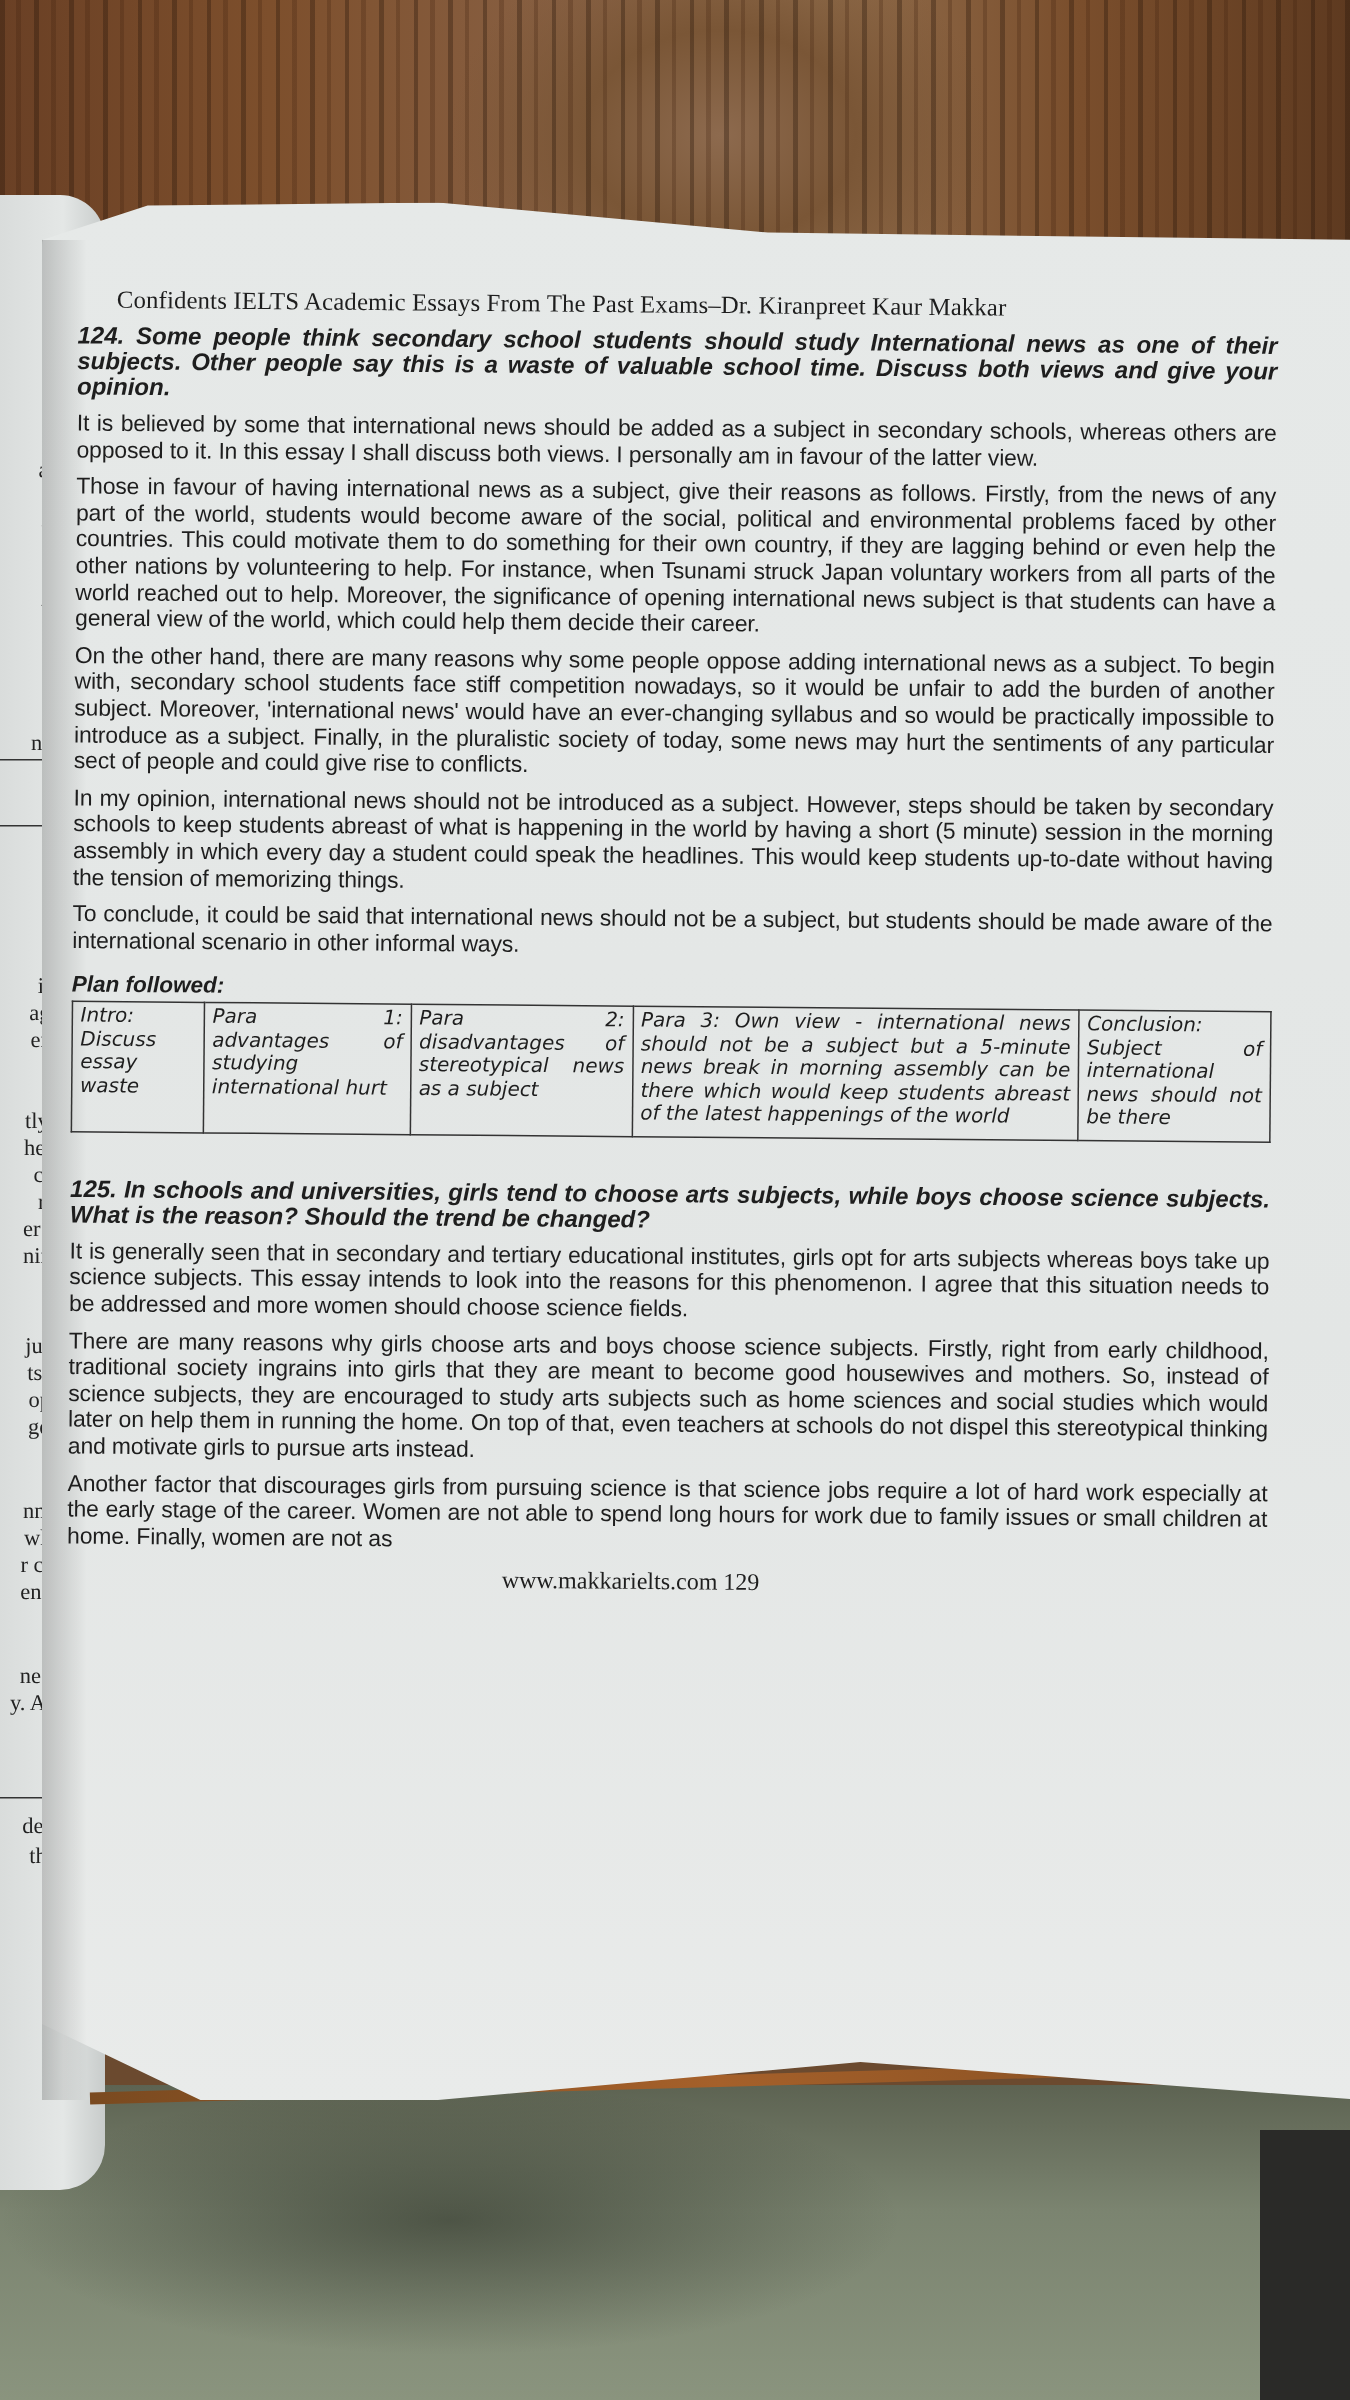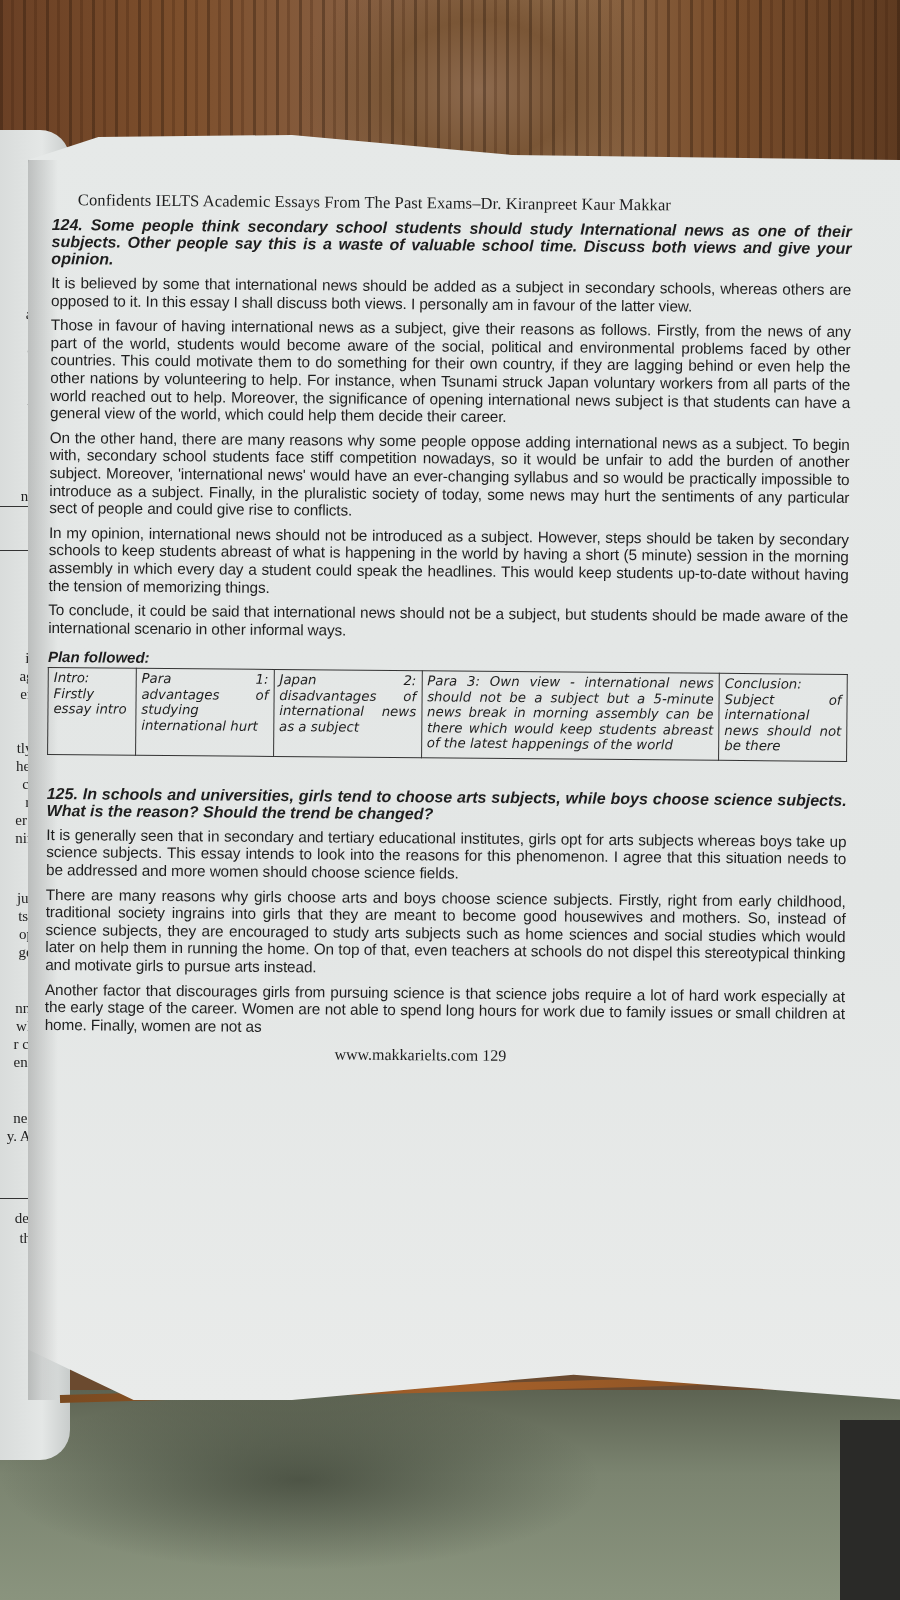--- a/index.html
+++ b/index.html
@@ -160,23 +160,23 @@
   <p class="para">It is believed by some that international news should be added as a subject in secondary schools, whereas others are opposed to it. In this essay I shall discuss both views. I personally am in favour of the latter view.</p>
   <p class="para">Those in favour of having international news as a subject, give their reasons as follows. Firstly, from the news of any part of the world, students would become aware of the social, political and environmental problems faced by other countries. This could motivate them to do something for their own country, if they are lagging behind or even help the other nations by volunteering to help. For instance, when Tsunami struck Japan voluntary workers from all parts of the world reached out to help. Moreover, the significance of opening international news subject is that students can have a general view of the world, which could help them decide their career.</p>
   <p class="para">On the other hand, there are many reasons why some people oppose adding international news as a subject. To begin with, secondary school students face stiff competition nowadays, so it would be unfair to add the burden of another subject. Moreover, 'international news' would have an ever-changing syllabus and so would be practically impossible to introduce as a subject. Finally, in the pluralistic society of today, some news may hurt the sentiments of any particular sect of people and could give rise to conflicts.</p>
   <p class="para">In my opinion, international news should not be introduced as a subject. However, steps should be taken by secondary schools to keep students abreast of what is happening in the world by having a short (5 minute) session in the morning assembly in which every day a student could speak the headlines. This would keep students up-to-date without having the tension of memorizing things.</p>
   <p class="para">To conclude, it could be said that international news should not be a subject, but students should be made aware of the international scenario in other informal ways.</p>
 
   <div class="plan-label">Plan followed:</div>
   <table class="plan">
     <tbody>
         <tr>
-      <td style="width:88px">Intro: Firstly essay intro</td>
+      <td style="width:88px">Intro: Discuss essay waste</td>
       <td style="width:138px">Para 1: advantages of studying international hurt</td>
-      <td style="width:148px">Japan 2: disadvantages of international news as a subject</td>
+      <td style="width:148px">Para 2: disadvantages of stereotypical news as a subject</td>
       <td style="width:298px">Para 3: Own view - international news should not be a subject but a 5-minute news break in morning assembly can be there which would keep students abreast of the latest happenings of the world</td>
       <td style="width:128px">Conclusion: Subject of international news should not be there</td>
     </tr>
   </tbody>
     </table>
 
   <div class="question question2">125. In schools and universities, girls tend to choose arts subjects, while boys choose science subjects. What is the reason? Should the trend be changed?</div>
   <p class="para">It is generally seen that in secondary and tertiary educational institutes, girls opt for arts subjects whereas boys take up science subjects. This essay intends to look into the reasons for this phenomenon. I agree that this situation needs to be addressed and more women should choose science fields.</p>
   <p class="para">There are many reasons why girls choose arts and boys choose science subjects. Firstly, right from early childhood, traditional society ingrains into girls that they are meant to become good housewives and mothers. So, instead of science subjects, they are encouraged to study arts subjects such as home sciences and social studies which would later on help them in running the home. On top of that, even teachers at schools do not dispel this stereotypical thinking and motivate girls to pursue arts instead.</p>
   <p class="para">Another factor that discourages girls from pursuing science is that science jobs require a lot of hard work especially at the early stage of the career. Women are not able to spend long hours for work due to family issues or small children at home. Finally, women are not as</p>

